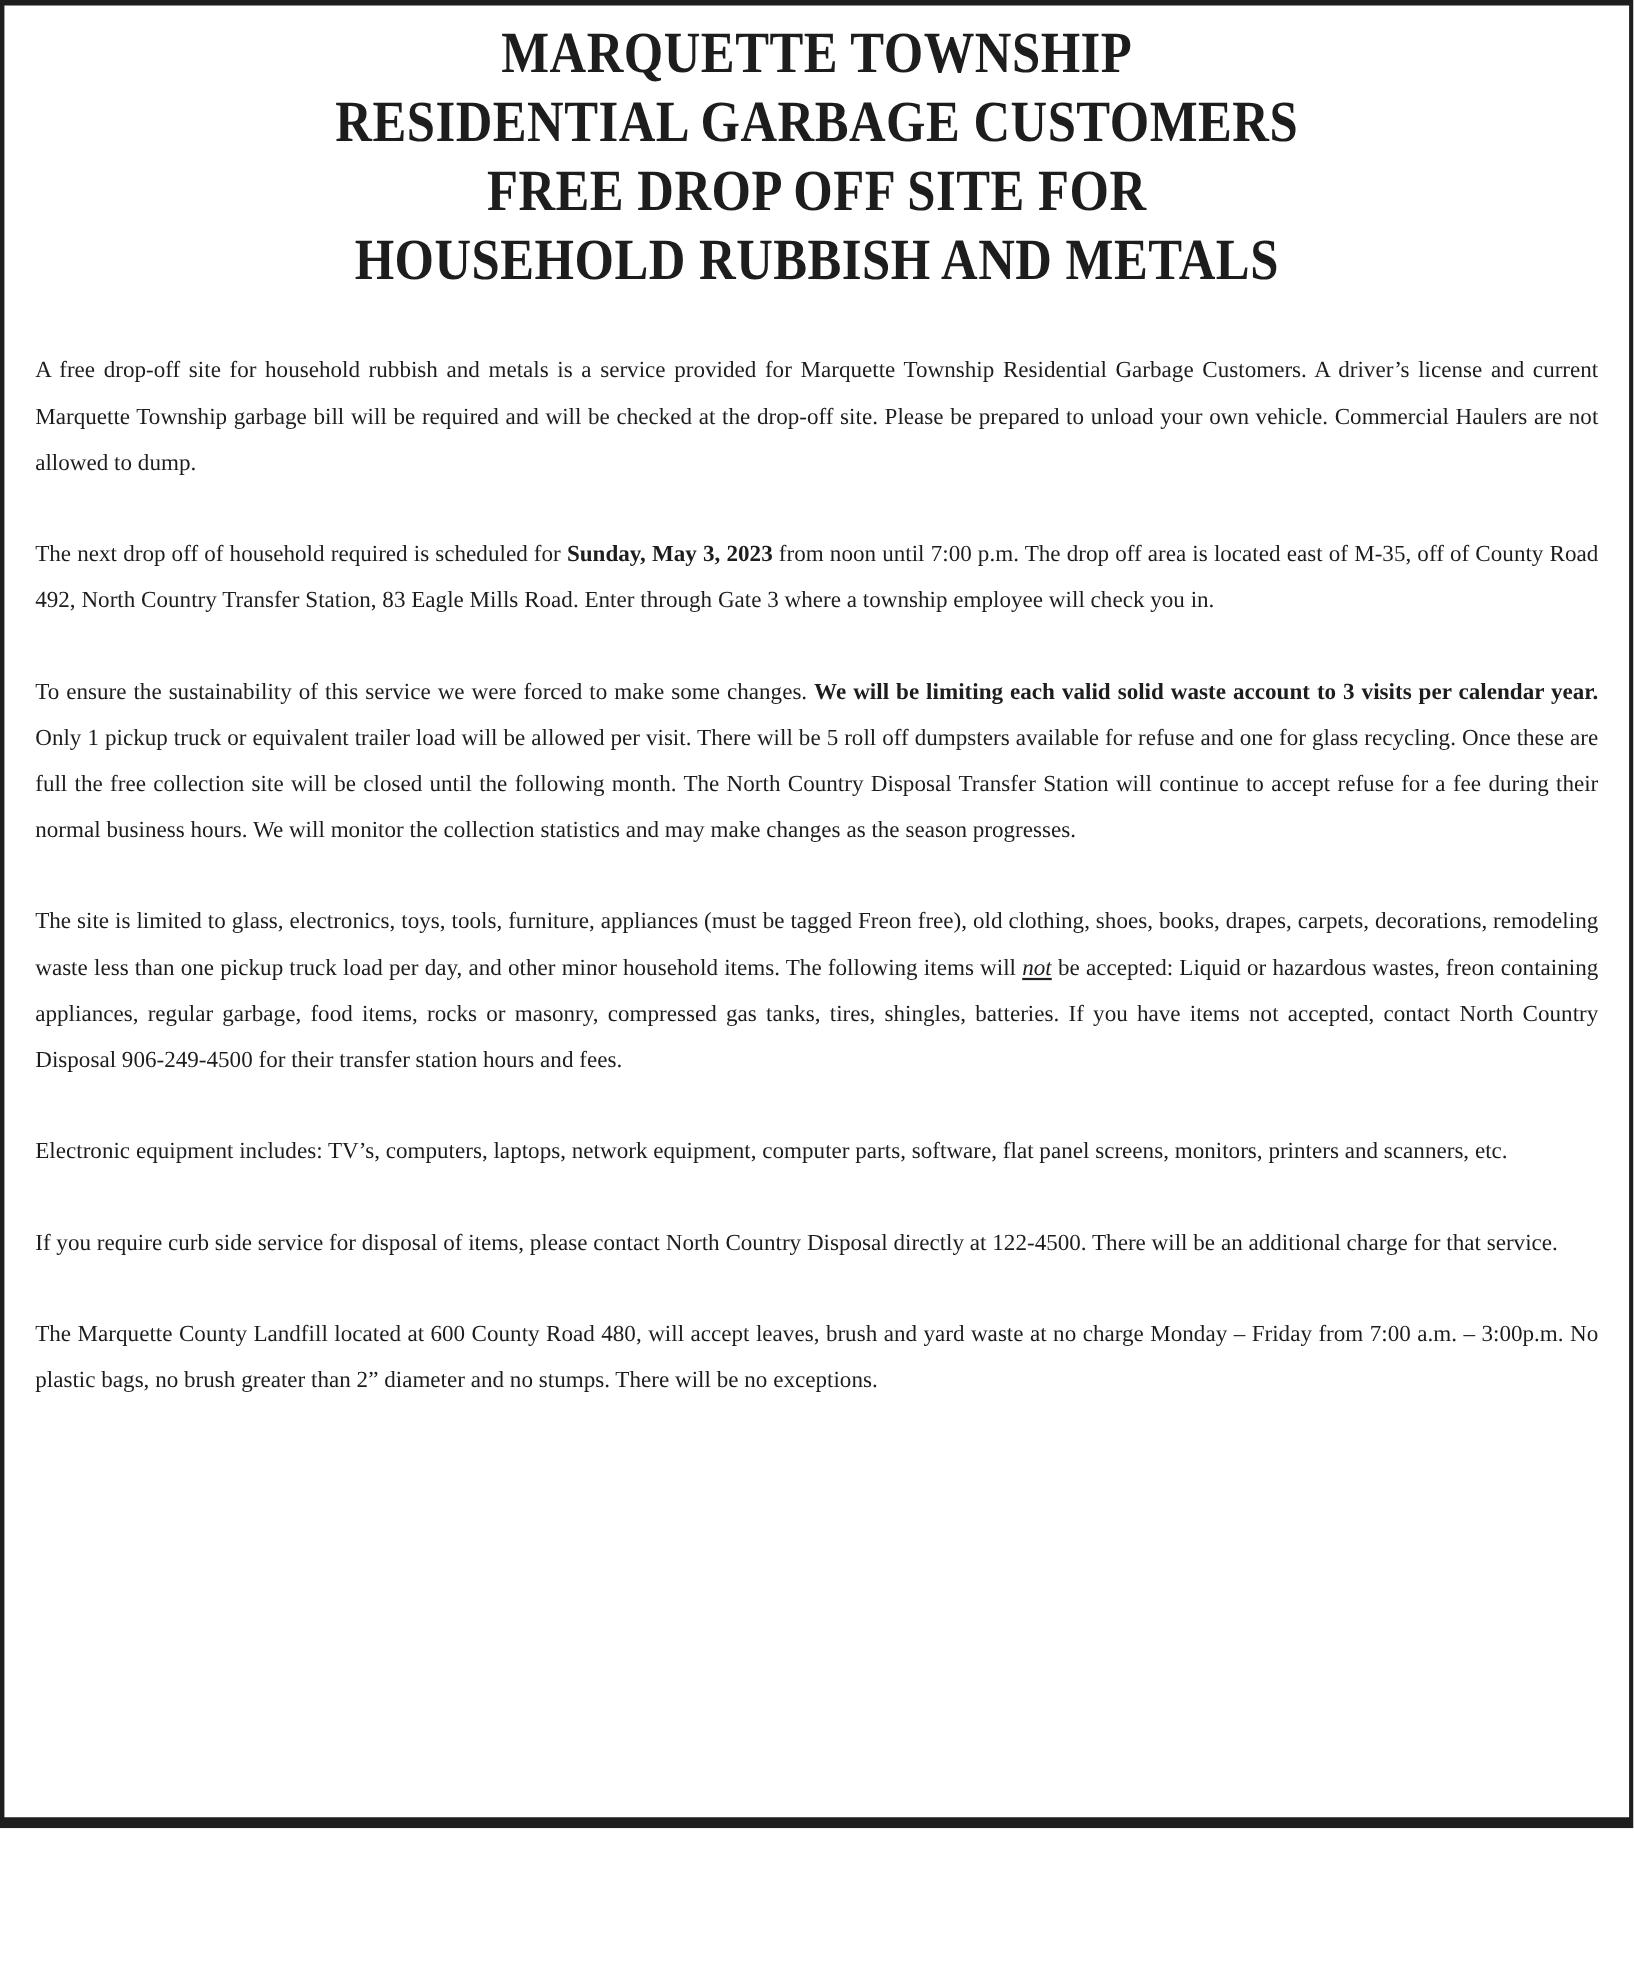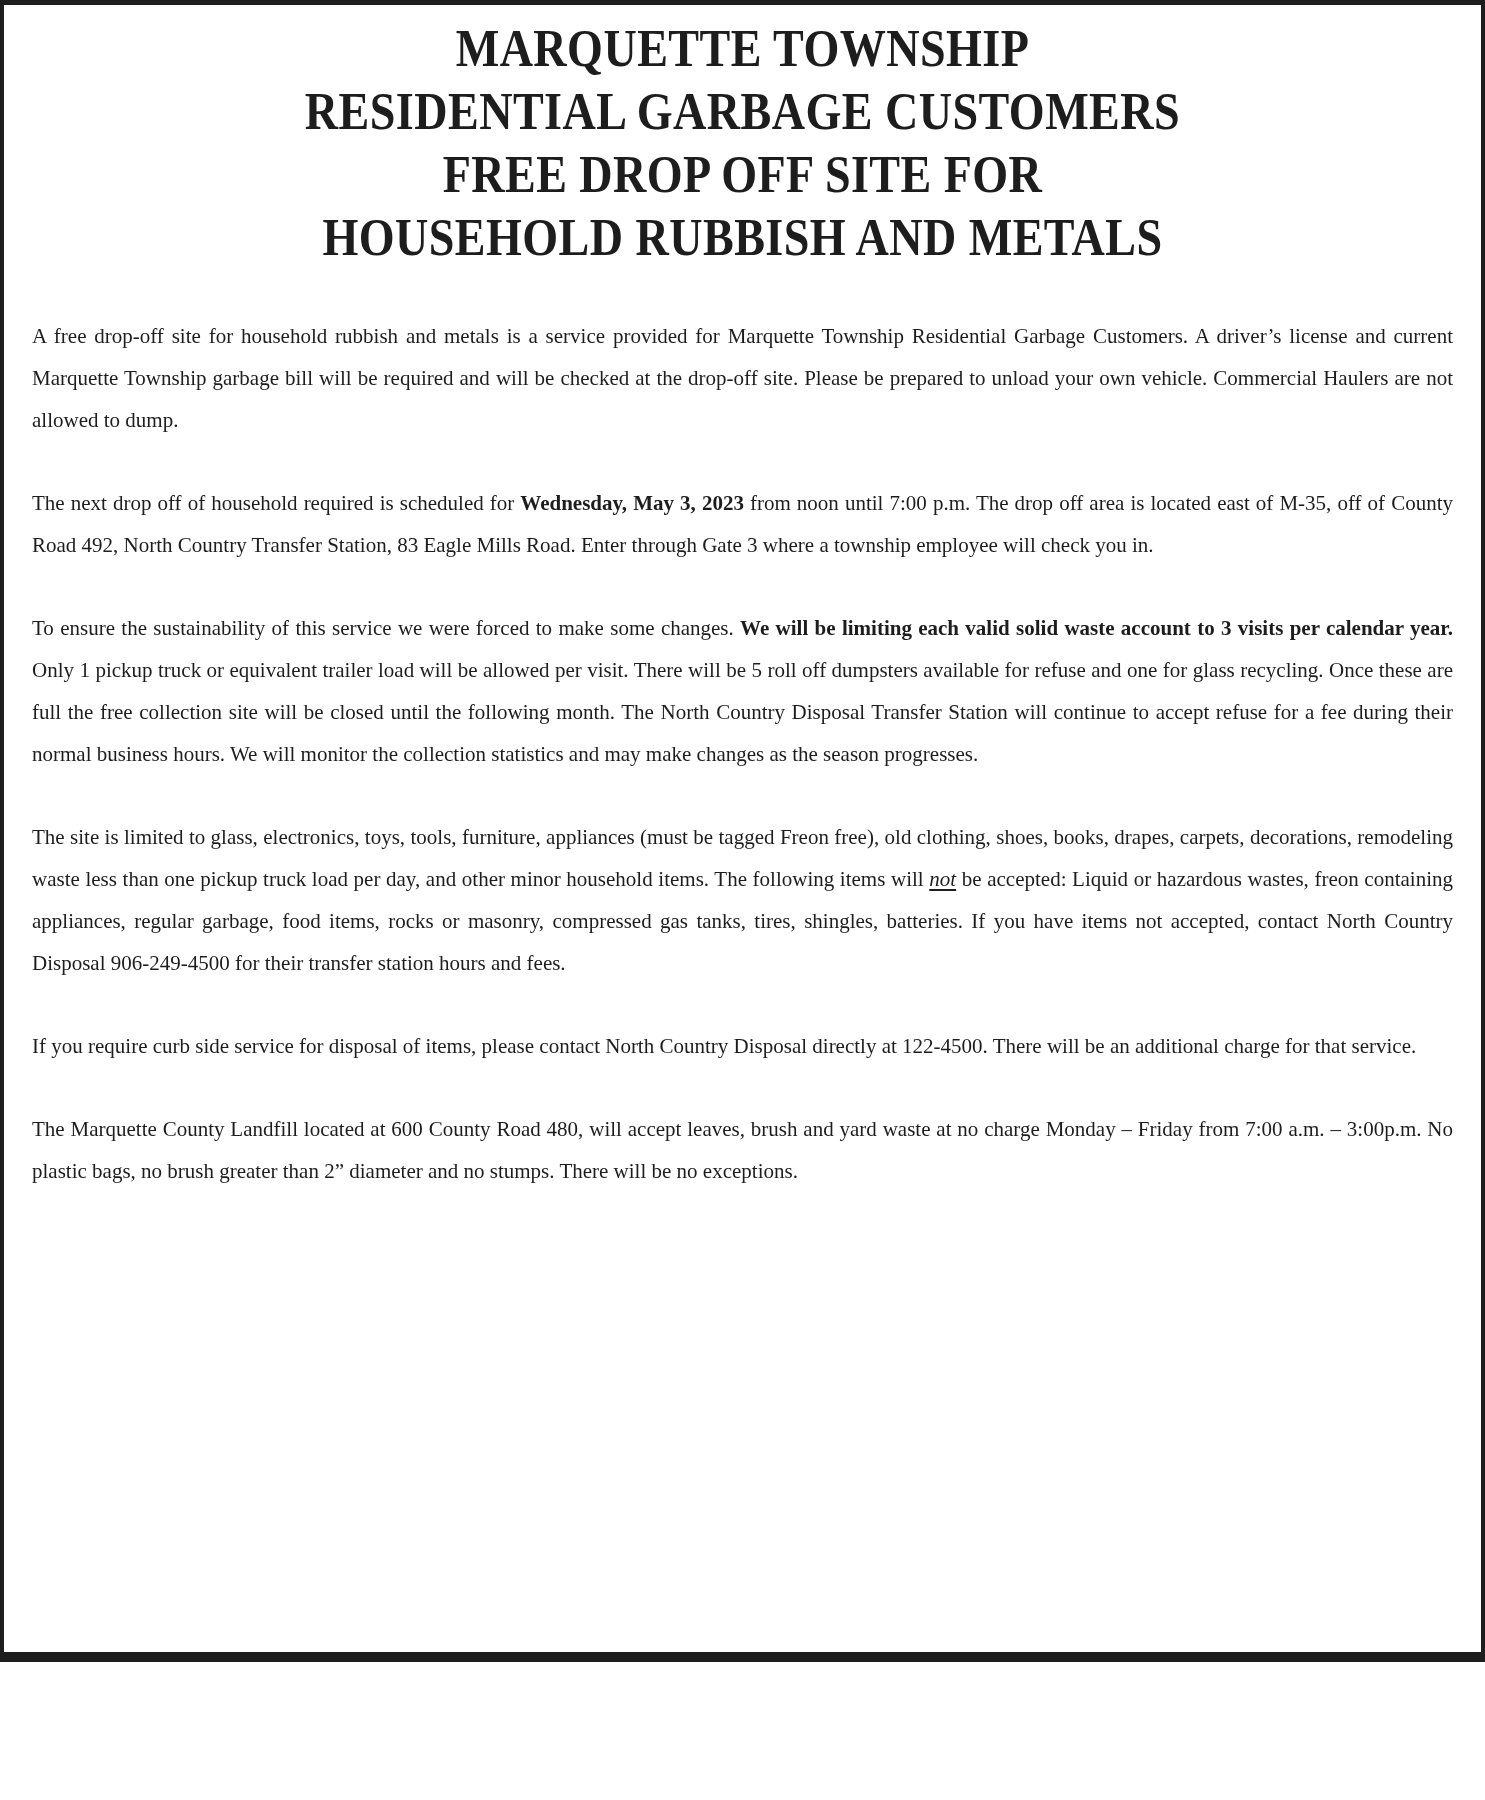--- a/index.html
+++ b/index.html
@@ -61,26 +61,27 @@
     <div class="title-line">MARQUETTE TOWNSHIP</div>
     <div class="title-line">RESIDENTIAL GARBAGE CUSTOMERS</div>
     <div class="title-line">FREE DROP OFF SITE FOR</div>
     <div class="title-line">HOUSEHOLD RUBBISH AND METALS</div>
   </header>
 
   <main class="bodytext">
 
     <p><span>A free drop-off site for household rubbish and metals is a service provided for Marquette Township Residential Garbage Customers.  A driver’s license and current Marquette Township garbage bill will be required and will be checked at the drop-off site. Please be prepared to unload your own vehicle. Commercial Haulers are not allowed to dump.</span></p>
 
-    <p><span>The next drop off of household required is scheduled for </span><b>Wednesday, May 3, 2023</b><span> from noon until 7:00 p.m. The drop off area is located east of M-35, off of County Road 492, North Country Transfer Station, 83 Eagle Mills Road. Enter through Gate 3 where a township employee will check you in.</span></p>
+    <p><span>The next drop off of household required is scheduled for </span><b>Sunday, May 3, 2023</b><span> from noon until 7:00 p.m. The drop off area is located east of M-35, off of County Road 492, North Country Transfer Station, 83 Eagle Mills Road. Enter through Gate 3 where a township employee will check you in.</span></p>
 
     <p><span>To ensure the sustainability of this service we were forced to make some changes. </span><b>We will be limiting each valid solid waste account to 3 visits per calendar year.</b><span> Only 1 pickup truck or equivalent trailer load will be allowed per visit.  There will be 5 roll off dumpsters available for refuse and one for glass recycling. Once these are full the free collection site will be closed until the following month. The North Country Disposal Transfer Station will continue to accept refuse for a fee during their normal business hours. We will monitor the collection statistics and may make changes as the season progresses.</span></p>
 
     <p><span>The site is limited to glass, electronics, toys, tools, furniture, appliances (must be tagged Freon free), old clothing, shoes, books, drapes, carpets, decorations, remodeling waste less than one pickup truck load per day, and other minor household items. The following items will </span><u>not</u><span> be accepted:  Liquid or hazardous wastes, freon containing appliances, regular garbage, food items, rocks or masonry, compressed gas tanks, tires, shingles, batteries. If you have items not accepted, contact North Country Disposal 906-249-4500 for their transfer station hours and fees.</span></p>
 
+    <p><span>Electronic equipment includes: TV’s, computers, laptops, network equipment, computer parts, software, flat panel screens, monitors, printers and scanners, etc.</span></p>
 
 
     <p><span>If you require curb side service for disposal of items, please contact North Country Disposal directly at 122-4500.  There will be an additional charge for that service.</span></p>
 
     <p><span>The Marquette County Landfill located at 600 County Road 480, will accept leaves, brush and yard waste at no charge Monday – Friday from 7:00 a.m. – 3:00p.m. No plastic bags, no brush greater than 2” diameter and no stumps.  There will be no exceptions.</span></p>
 
   </main>
 
 </div>
 

